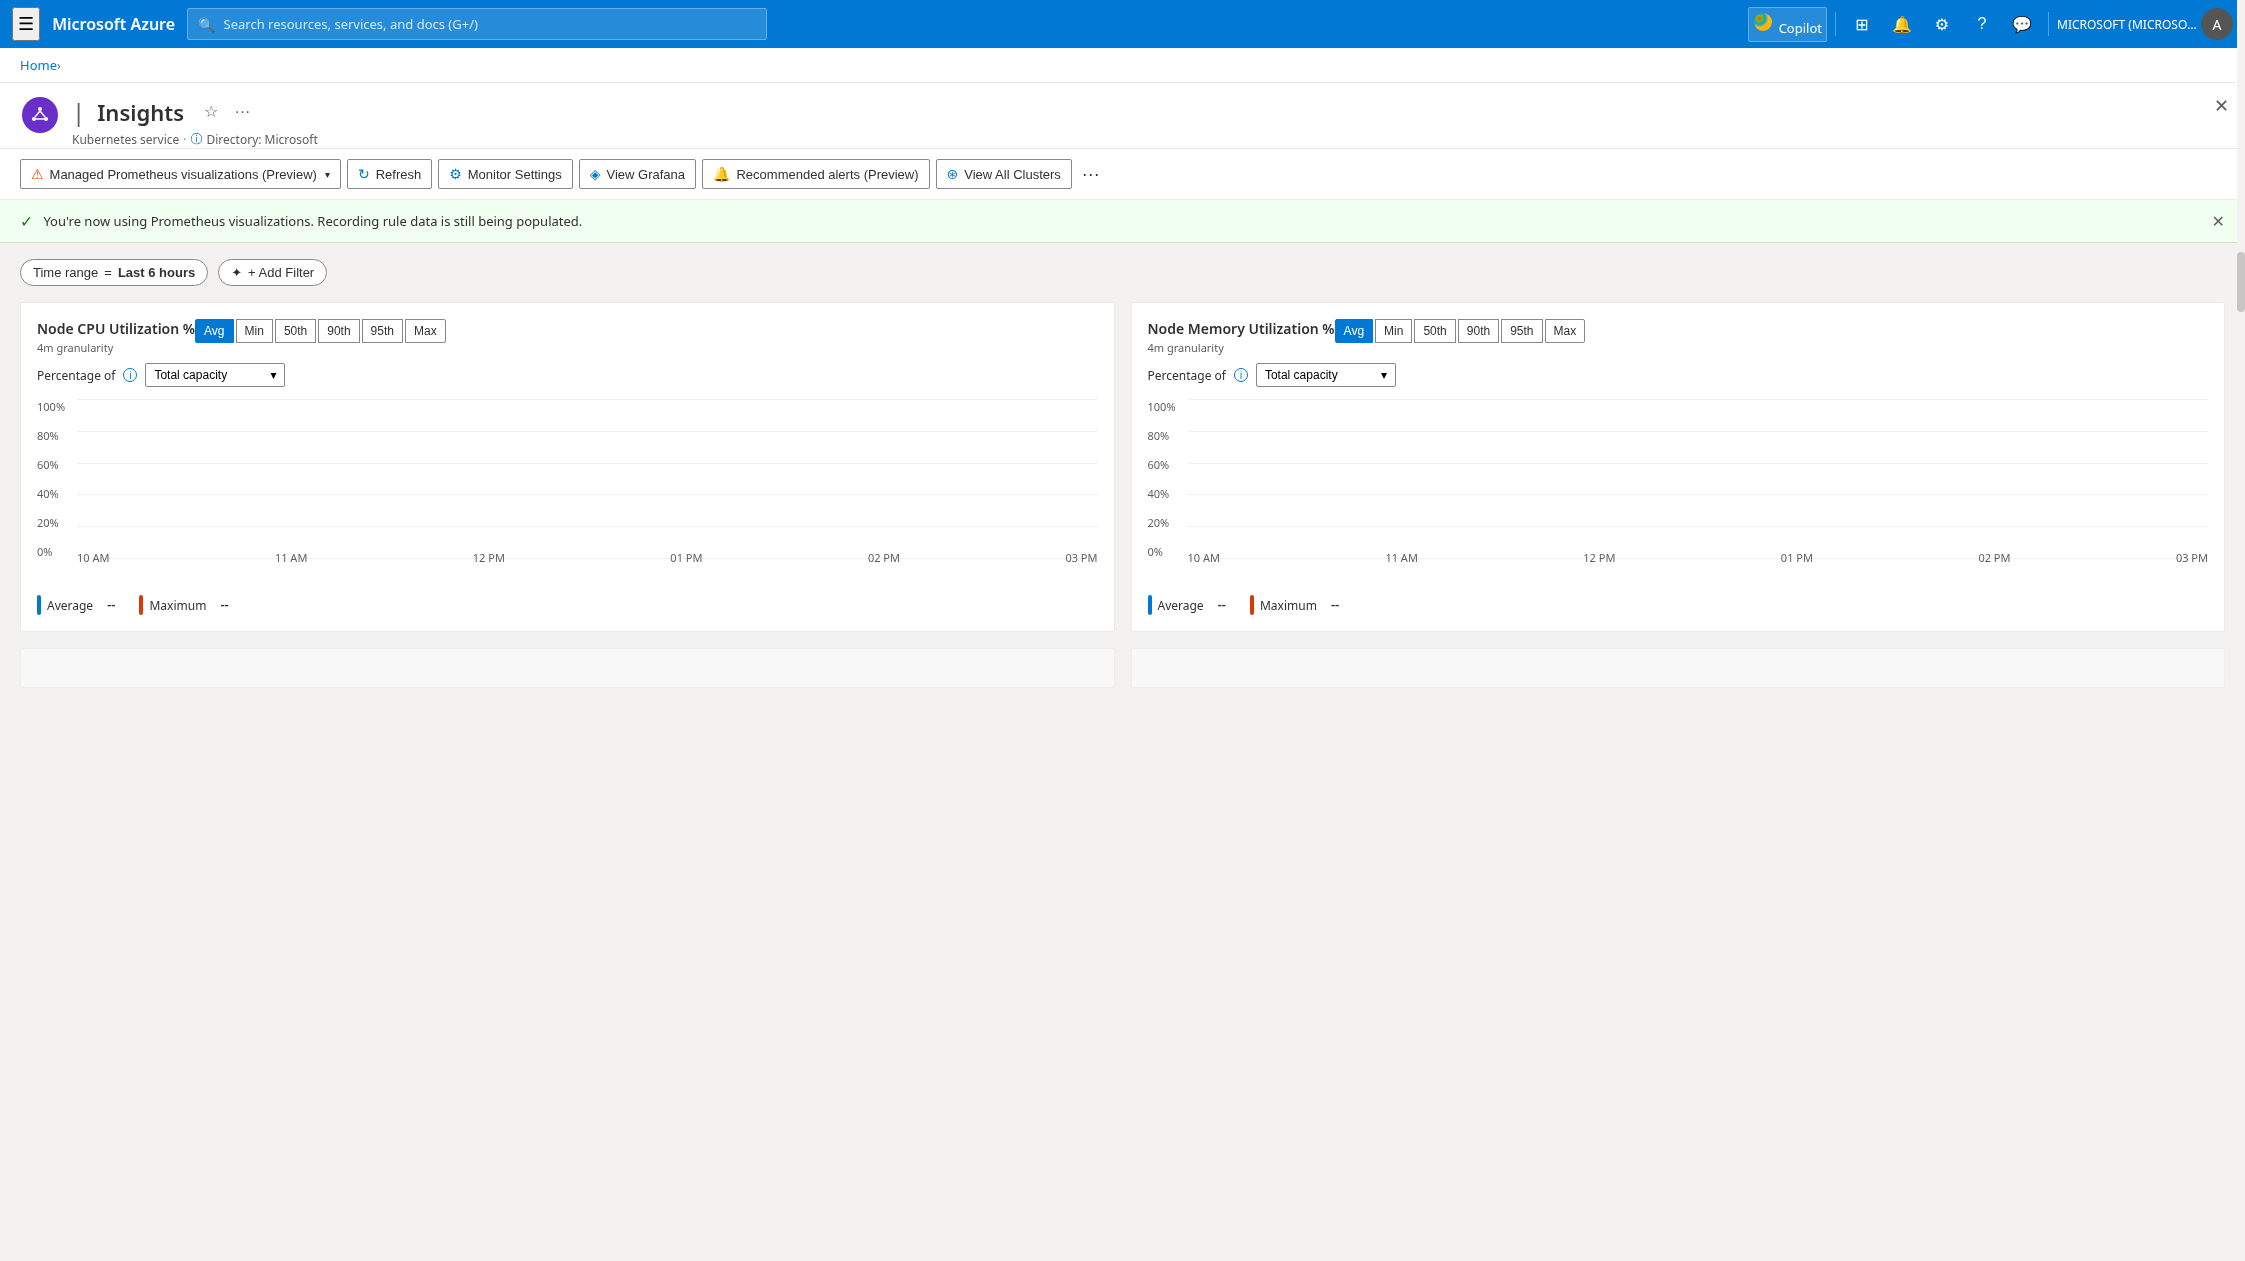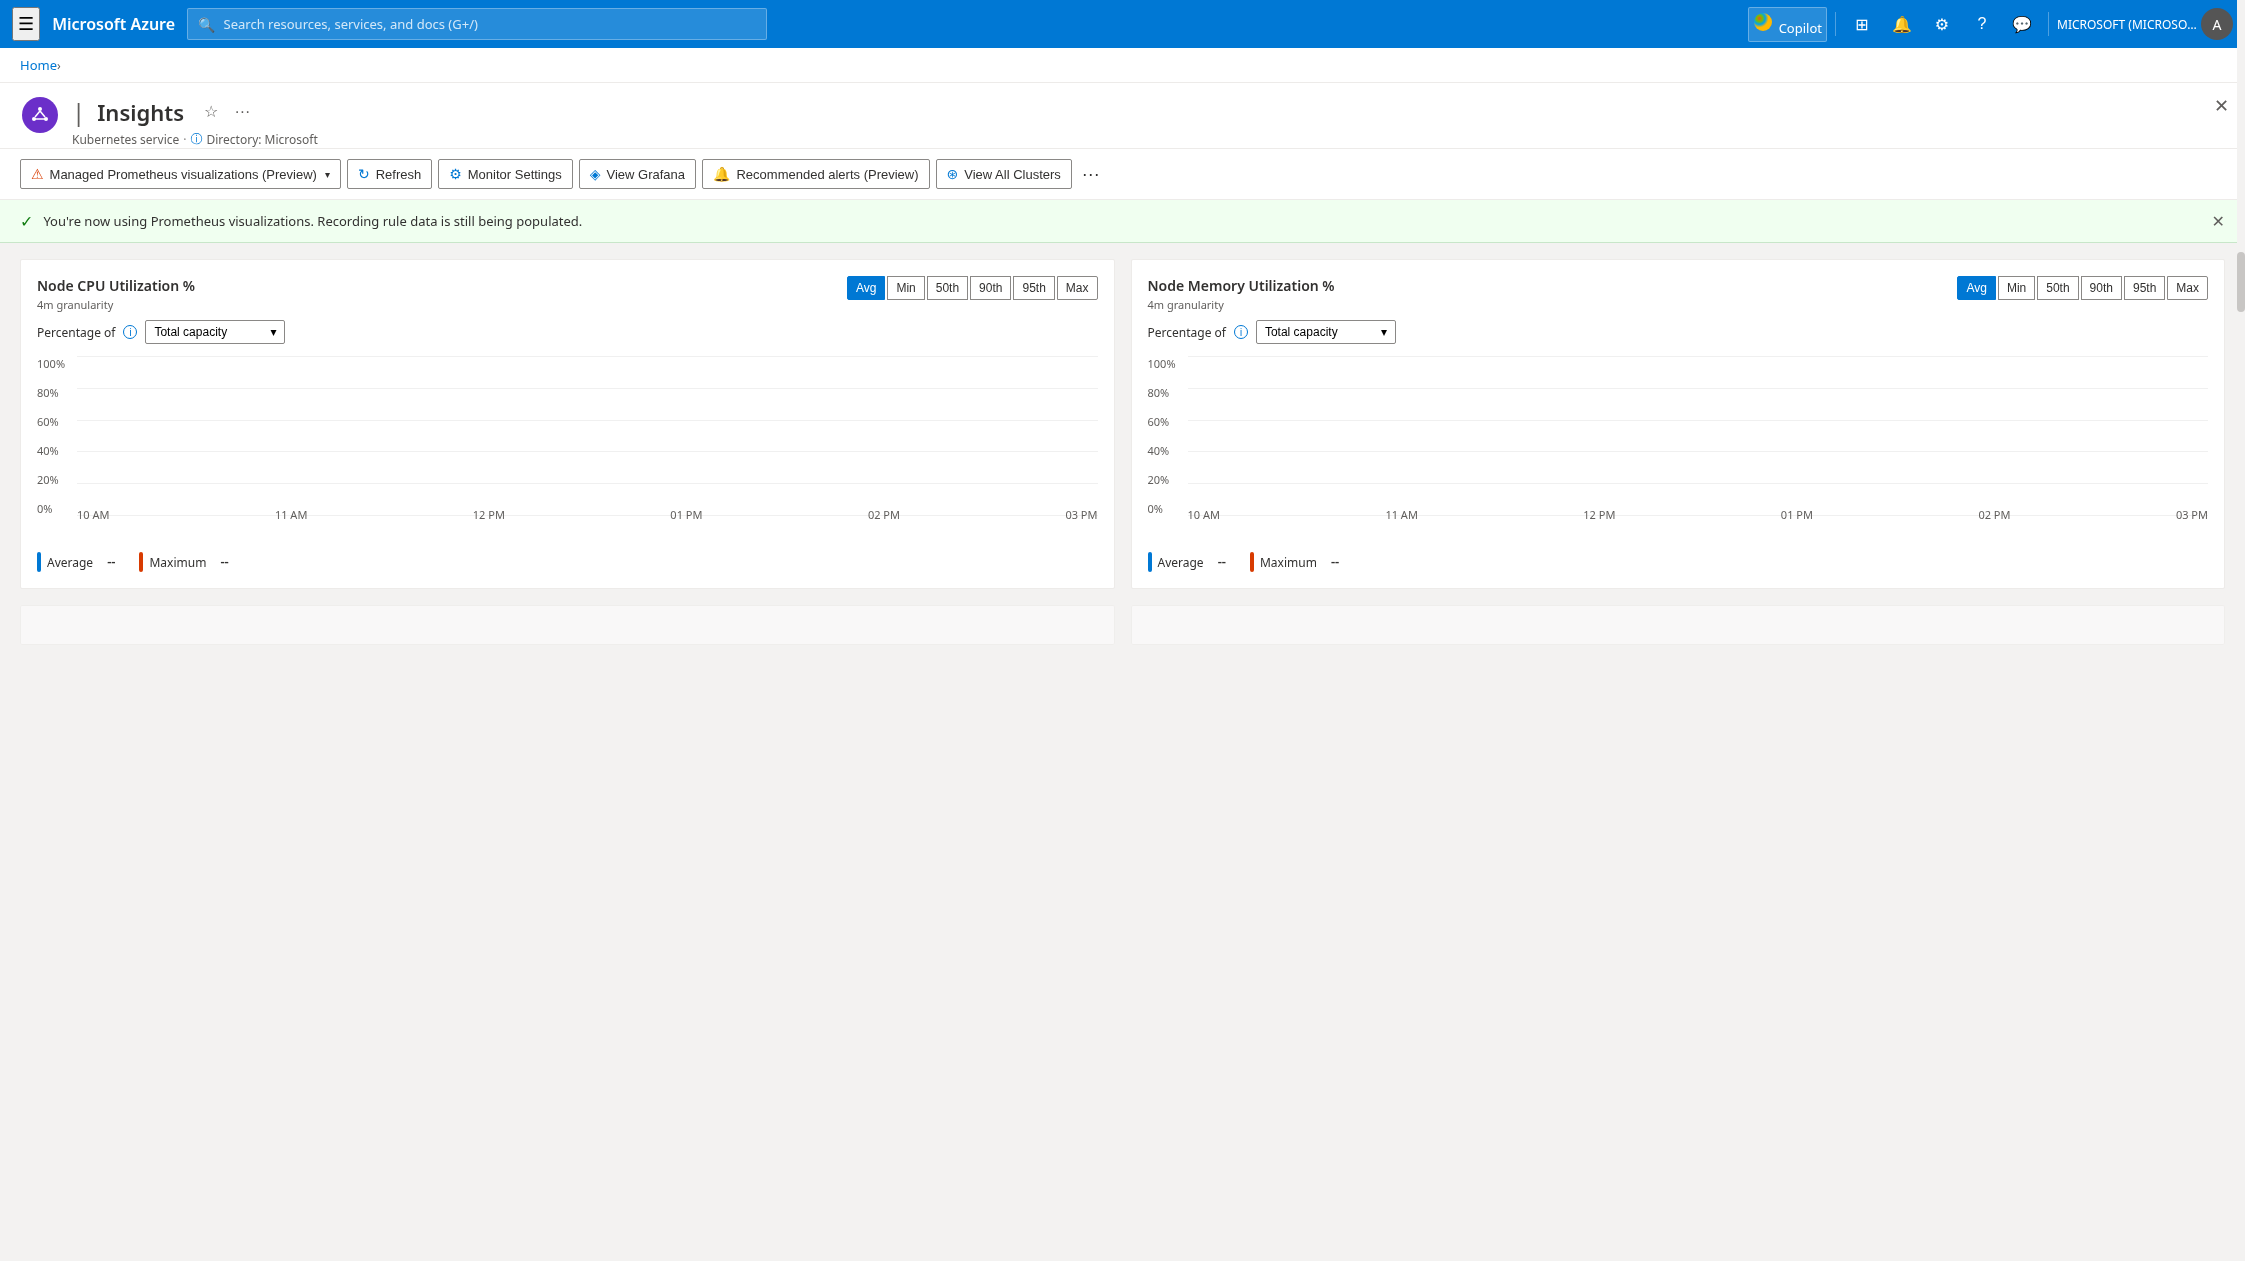--- a/index.html
+++ b/index.html
@@ -196,21 +196,21 @@
     }
     .chart-card {
       background: white;
       border: 1px solid #edebe9;
       border-radius: 2px;
       padding: 16px;
     }
     .chart-header {
       display: flex;
       align-items: flex-start;
-      justify-content: space-between;
+      justify-content: flex-start;
       margin-bottom: 8px;
     }
     .chart-title { font-size: 14px; font-weight: 600; color: #323130; }
     .chart-granularity { font-size: 11px; color: #605e5c; margin-top: 2px; }
     .chart-buttons { display: flex; gap: 2px; }
     .chart-btn {
       padding: 4px 8px;
       border: 1px solid #8a8886;
       background: white;
       cursor: pointer;
@@ -443,20 +443,31 @@
 </div>
 
 <div class="alert-banner">
   <span class="alert-icon">✓</span>
   <span>You're now using Prometheus visualizations. Recording rule data is still being populated.</span>
   <button class="alert-close">✕</button>
 </div>
 
 <div class="main-content">
 
+  <div class="filter-bar">
+    <button class="filter-btn">
+      <span>Time range</span>
+      <span> = </span>
+      <strong>Last 6 hours</strong>
+    </button>
+    <button class="filter-btn">
+      <span>✦</span>
+      <span>+ Add Filter</span>
+    </button>
+  </div>
 
 
   <div class="charts-grid">
 
     <div class="chart-card">
       <div class="chart-header">
         <div>
           <div class="chart-title">Node CPU Utilization %</div>
           <div class="chart-granularity">4m granularity</div>
         </div>

